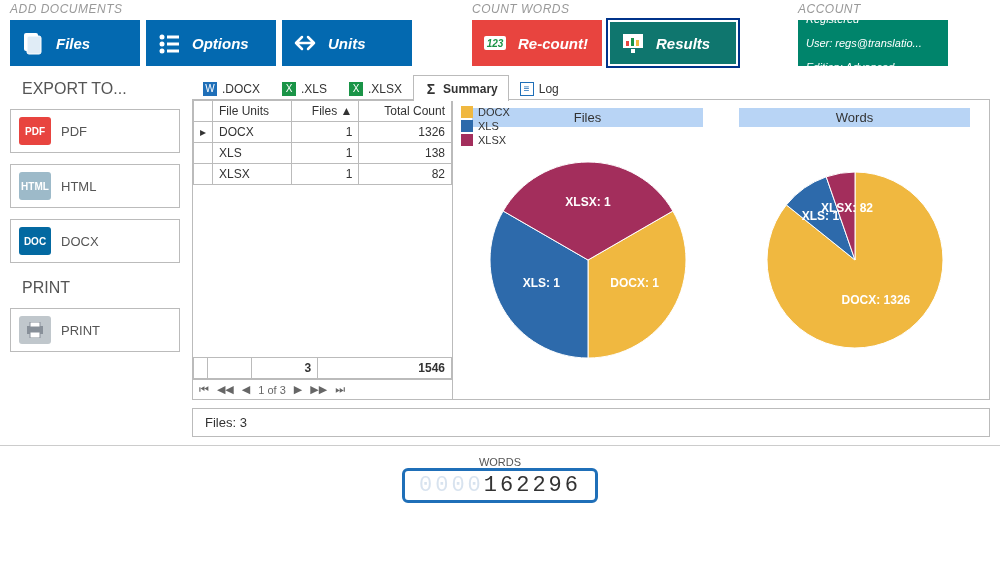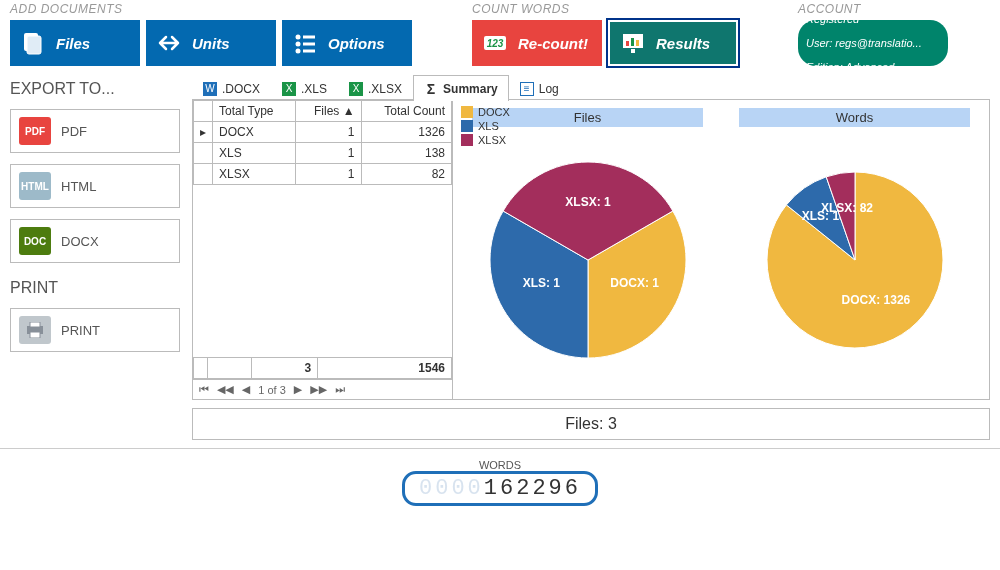--- a/index.html
+++ b/index.html
@@ -7,33 +7,33 @@
   
   
   .ribbon { display: flex; gap: 60px; padding: 2px 10px 8px; font-style: italic; }
   .ribbon-group { display: flex; flex-direction: column; }
   .ribbon-group-title { color: #999; font-size: 12px; letter-spacing: 0.5px; margin-bottom: 4px; }
   .ribbon-buttons { display: flex; gap: 6px; }
   .ribbon-btn { width: 130px; height: 46px; color: #fff; display: flex; align-items: center; padding: 0 10px; gap: 10px; cursor: pointer; }
   .ribbon-btn.blue { background: #0369b0; }
   .ribbon-btn.red  { background: #e8443f; }
   .ribbon-btn.navy { background: #0f766e; border: 2px solid #fff; outline: 2px solid #00338a; }
-  .ribbon-btn.teal { background: #00846b; font-size: 11px; line-height: 1.3; flex-direction: column; align-items: flex-start; justify-content: center; padding: 20px 8px; border-radius: 18px; }
+  .ribbon-btn.teal { background: #00846b; font-size: 11px; line-height: 1.3; flex-direction: column; align-items: flex-start; justify-content: center; padding: 20px 8px; }
   .ribbon-btn .icon { display:flex; align-items:flex-end; justify-content:center; }
   .ribbon-btn .lbl { font-size: 15px; font-weight: 600; }
   
   
   .main { display: flex; padding: 0 10px; gap: 12px; }
   .sidebar { width: 170px; }
-  .side-section-title { color: #555; font-size: 16px; margin: 6px 0 8px; }
+  .side-section-title { color: #555; font-size: 16px; margin: 6px 12px 8px; }
   .side-btn { border: 1px solid #bbb; height: 44px; display: flex; align-items: center; gap: 10px; padding: 0 8px; margin-bottom: 6px; cursor: pointer; font-size: 13px; color: #555; margin-top: 11px;}
   .side-btn .badge { width: 32px; height: 28px; border-radius: 3px; color:#fff; font-size:10px; font-weight:bold; display:flex; align-items:center; justify-content:center; }
   .badge.pdf  { background:#e8443f; }
   .badge.html { background:#9dbac9; }
-  .badge.docx { background:#4d7c0f; }
+  .badge.docx { background:#0369a1; }
   .badge.print{ background:#c0c7cc; }
   
   .content { flex: 1; }
   
   
   .tabs { display: flex; border-bottom: 1px solid #bbb; height: 26px; }
   .tab { display:flex; align-items:center; gap:5px; padding: 0 10px; border: 1px solid transparent; border-bottom:none; font-size:12px; cursor:pointer; height:26px; position:relative; bottom:-1px;}
   .tab.active { border-color:#bbb; background:#fff; font-weight:600;}
   .tab .tico { width:14px; height:14px; display:flex; align-items:center; justify-content:center; font-size:10px;}
   .tico.blue { background:#1f6fb8; color:#fff;}
@@ -61,68 +61,68 @@
   .legend { position:absolute; left:8px; top:6px; font-size:11px;}
   .legend div { display:flex; align-items:center; gap:5px; margin-bottom:2px;}
   .legend .sw { width:12px; height:12px;}
   .chart-pair { display:flex; gap:10px; height:100%;}
   .chart { flex:1; display:flex; flex-direction:column; align-items:center;}
   .chart-title { background:#b8d4f5; width:90%; text-align:center; font-size:13px; padding:2px 0; margin-top:2px;}
   .pie-holder { flex:1; display:flex; align-items:center; justify-content:center;}
   
   
   .footbar { display:flex; gap:10px; margin-top:8px;}
-  .footbox { border:1px solid #bbb; padding:6px 12px; font-size:16px;text-align:center;}
+  .footbox { border:1px solid #bbb; padding:6px 12px; font-size:13px;}
   .footbox.left { flex:1;}
   .footbox.right{ width:230px; display:flex; justify-content:space-between;}
   
   
   .counter-wrap { margin-top:10px; text-align:center;}
   .counter-label { font-size:11px; color:#555;}
-  .counter { display:inline-block; border:3px solid #1f6fb8; border-radius:14px; padding:2px 14px; font-family: "Courier New", monospace; font-size:22px; letter-spacing:3px; color:#333;}
+  .counter { display:inline-block; border:3px solid #1f6fb8; border-radius:6px; padding:2px 14px; font-family: "Courier New", monospace; font-size:22px; letter-spacing:3px; color:#333;}
   .counter .faded { color:#d8e3ef;}
   
   hr.sep { border:none; border-top:1px solid #ccc; margin:8px 0 4px;}
 </style>
 </head>
 <body>
 
 <div class="ribbon">
   <div class="ribbon-group">
     <div class="ribbon-group-title">ADD DOCUMENTS</div>
     <div class="ribbon-buttons">
       <div class="ribbon-btn blue">
         <span class="icon">
             <svg width="26" height="26">
               <rect x="4" y="3" width="14" height="18" rx="2" fill="#fff"></rect>
               <rect x="7" y="6" width="14" height="18" rx="2" fill="#e0ecf6" stroke="#fff"></rect>
             </svg>
           </span>
         <span class="lbl">Files</span>
-      </div>
-      <div class="ribbon-btn blue">
-        <span class="icon">
-            <svg width="26" height="26">
-              <path d="M4 13 L10 7 M4 13 L10 19 M4 13 H22 M22 13 L16 7 M22 13 L16 19" stroke="#fff" stroke-width="2.5" fill="none" stroke-linecap="round"></path>
-            </svg>
-          </span>
-        <span class="lbl">Units</span>
       </div>
       <div class="ribbon-btn blue">
         <span class="icon">
             <svg width="26" height="26">
               <circle cx="6" cy="7" r="2.5" fill="#fff"></circle>
               <circle cx="6" cy="14" r="2.5" fill="#fff"></circle>
               <circle cx="6" cy="21" r="2.5" fill="#fff"></circle>
               <rect x="11" y="5.5" width="12" height="3" fill="#fff"></rect>
               <rect x="11" y="12.5" width="12" height="3" fill="#fff"></rect>
               <rect x="11" y="19.5" width="12" height="3" fill="#fff"></rect>
             </svg>
           </span>
         <span class="lbl">Options</span>
+      </div>
+      <div class="ribbon-btn blue">
+        <span class="icon">
+            <svg width="26" height="26">
+              <path d="M4 13 L10 7 M4 13 L10 19 M4 13 H22 M22 13 L16 7 M22 13 L16 19" stroke="#fff" stroke-width="2.5" fill="none" stroke-linecap="round"></path>
+            </svg>
+          </span>
+        <span class="lbl">Units</span>
       </div>
     </div>
   </div>
 
   <div class="ribbon-group">
     <div class="ribbon-group-title">COUNT WORDS</div>
     <div class="ribbon-buttons">
       <div class="ribbon-btn red">
         <span class="icon">
             <svg width="26" height="26">
@@ -214,21 +214,21 @@
     </div>
 
     <div class="summary-body">
 
       <div class="table-wrap">
         <div class="tbody-area">
           <table class="tbl">
             <thead>
               <tr>
                 <th style="width:14px"></th>
-                <th>Total Type</th>
+                <th>File Units</th>
                 <th class="num"><span>Files</span> ▲</th>
                 <th class="num">Total Count</th>
               </tr>
             </thead>
             <tbody>
               <tr>
                   <td>▸</td>
                   <td>DOCX</td>
                   <td class="num">1</td>
                   <td class="num">1326</td>

